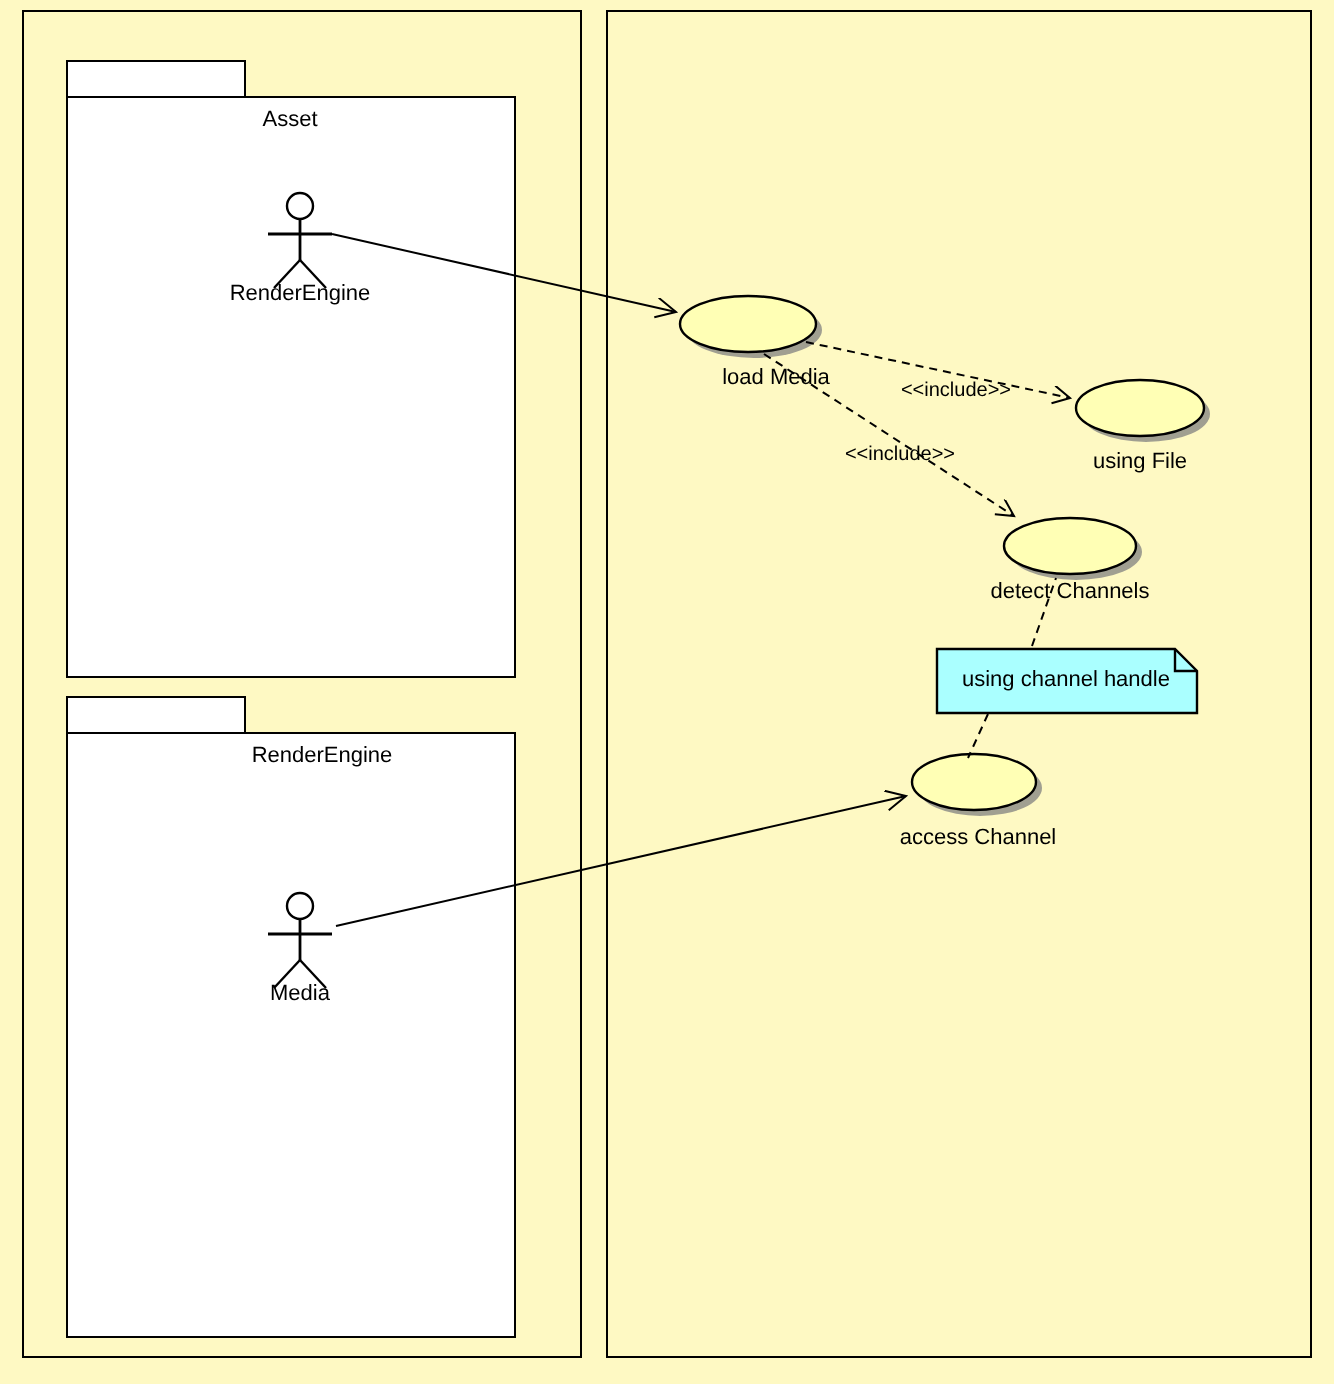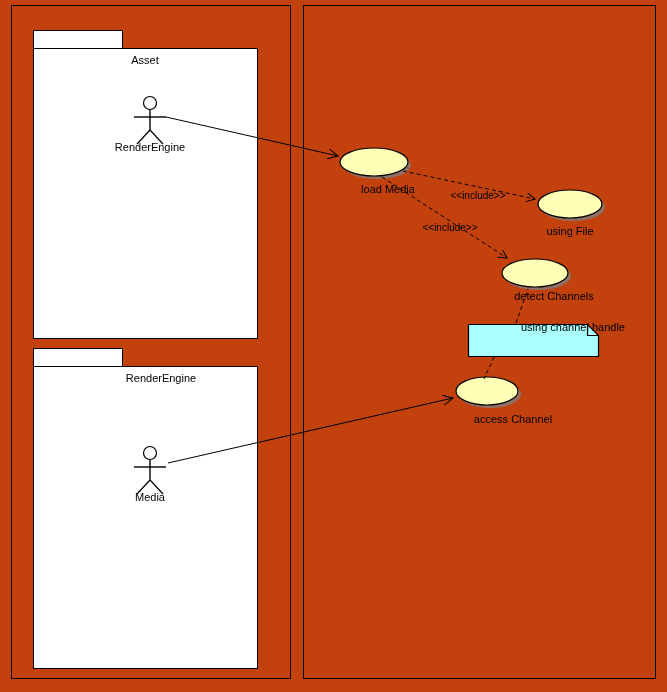--- a/index.html
+++ b/index.html
@@ -10,21 +10,21 @@
   body {
     width: 667px;
     height: 692px;
     font-family: "Liberation Sans", sans-serif;
     overflow: hidden;
   }
   #diagram-root {
     position: relative;
     width: 667px;
     height: 692px;
-    background: #c2410c;
+    background: #fef9c3;
     text-decoration: underline;
   }
   svg.layer {
     position: absolute;
     left: 0;
     top: 0;
     width: 667px;
     height: 692px;
   }
   .lbl {
@@ -158,23 +158,23 @@
   <div class="lbl lbl-center" style="left:161px; top:372px;">RenderEngine</div>
 
   <div class="lbl lbl-center" style="left:150px; top:141px;">RenderEngine</div>
 
   <div class="lbl lbl-center" style="left:150px; top:491px;">Media</div>
 
   <div class="lbl lbl-center" style="left:388px; top:183px;">load Media</div>
 
   <div class="lbl lbl-center" style="left:570px; top:225px;">using File</div>
 
-  <div class="lbl lbl-center" style="left:535px; top:290px;margin-left:19px;">detect Channels</div>
+  <div class="lbl lbl-center" style="left:535px; top:290px;">detect Channels</div>
 
-  <div class="lbl lbl-center" style="left:489px; top:413px;margin-left:24px;">access Channel</div>
+  <div class="lbl lbl-center" style="left:489px; top:413px;">access Channel</div>
 
   <div class="stereo" style="left:478px; top:190px;">&lt;&lt;include&gt;&gt;</div>
 
   <div class="stereo" style="left:450px; top:222px;">&lt;&lt;include&gt;&gt;</div>
 
-  <div class="note-text" style="left:481px; top:321px;margin-left:40px;">using channel handle</div>
+  <div class="note-text" style="left:481px; top:334px;">using channel handle</div>
 
 </div>
 
 </body></html>

